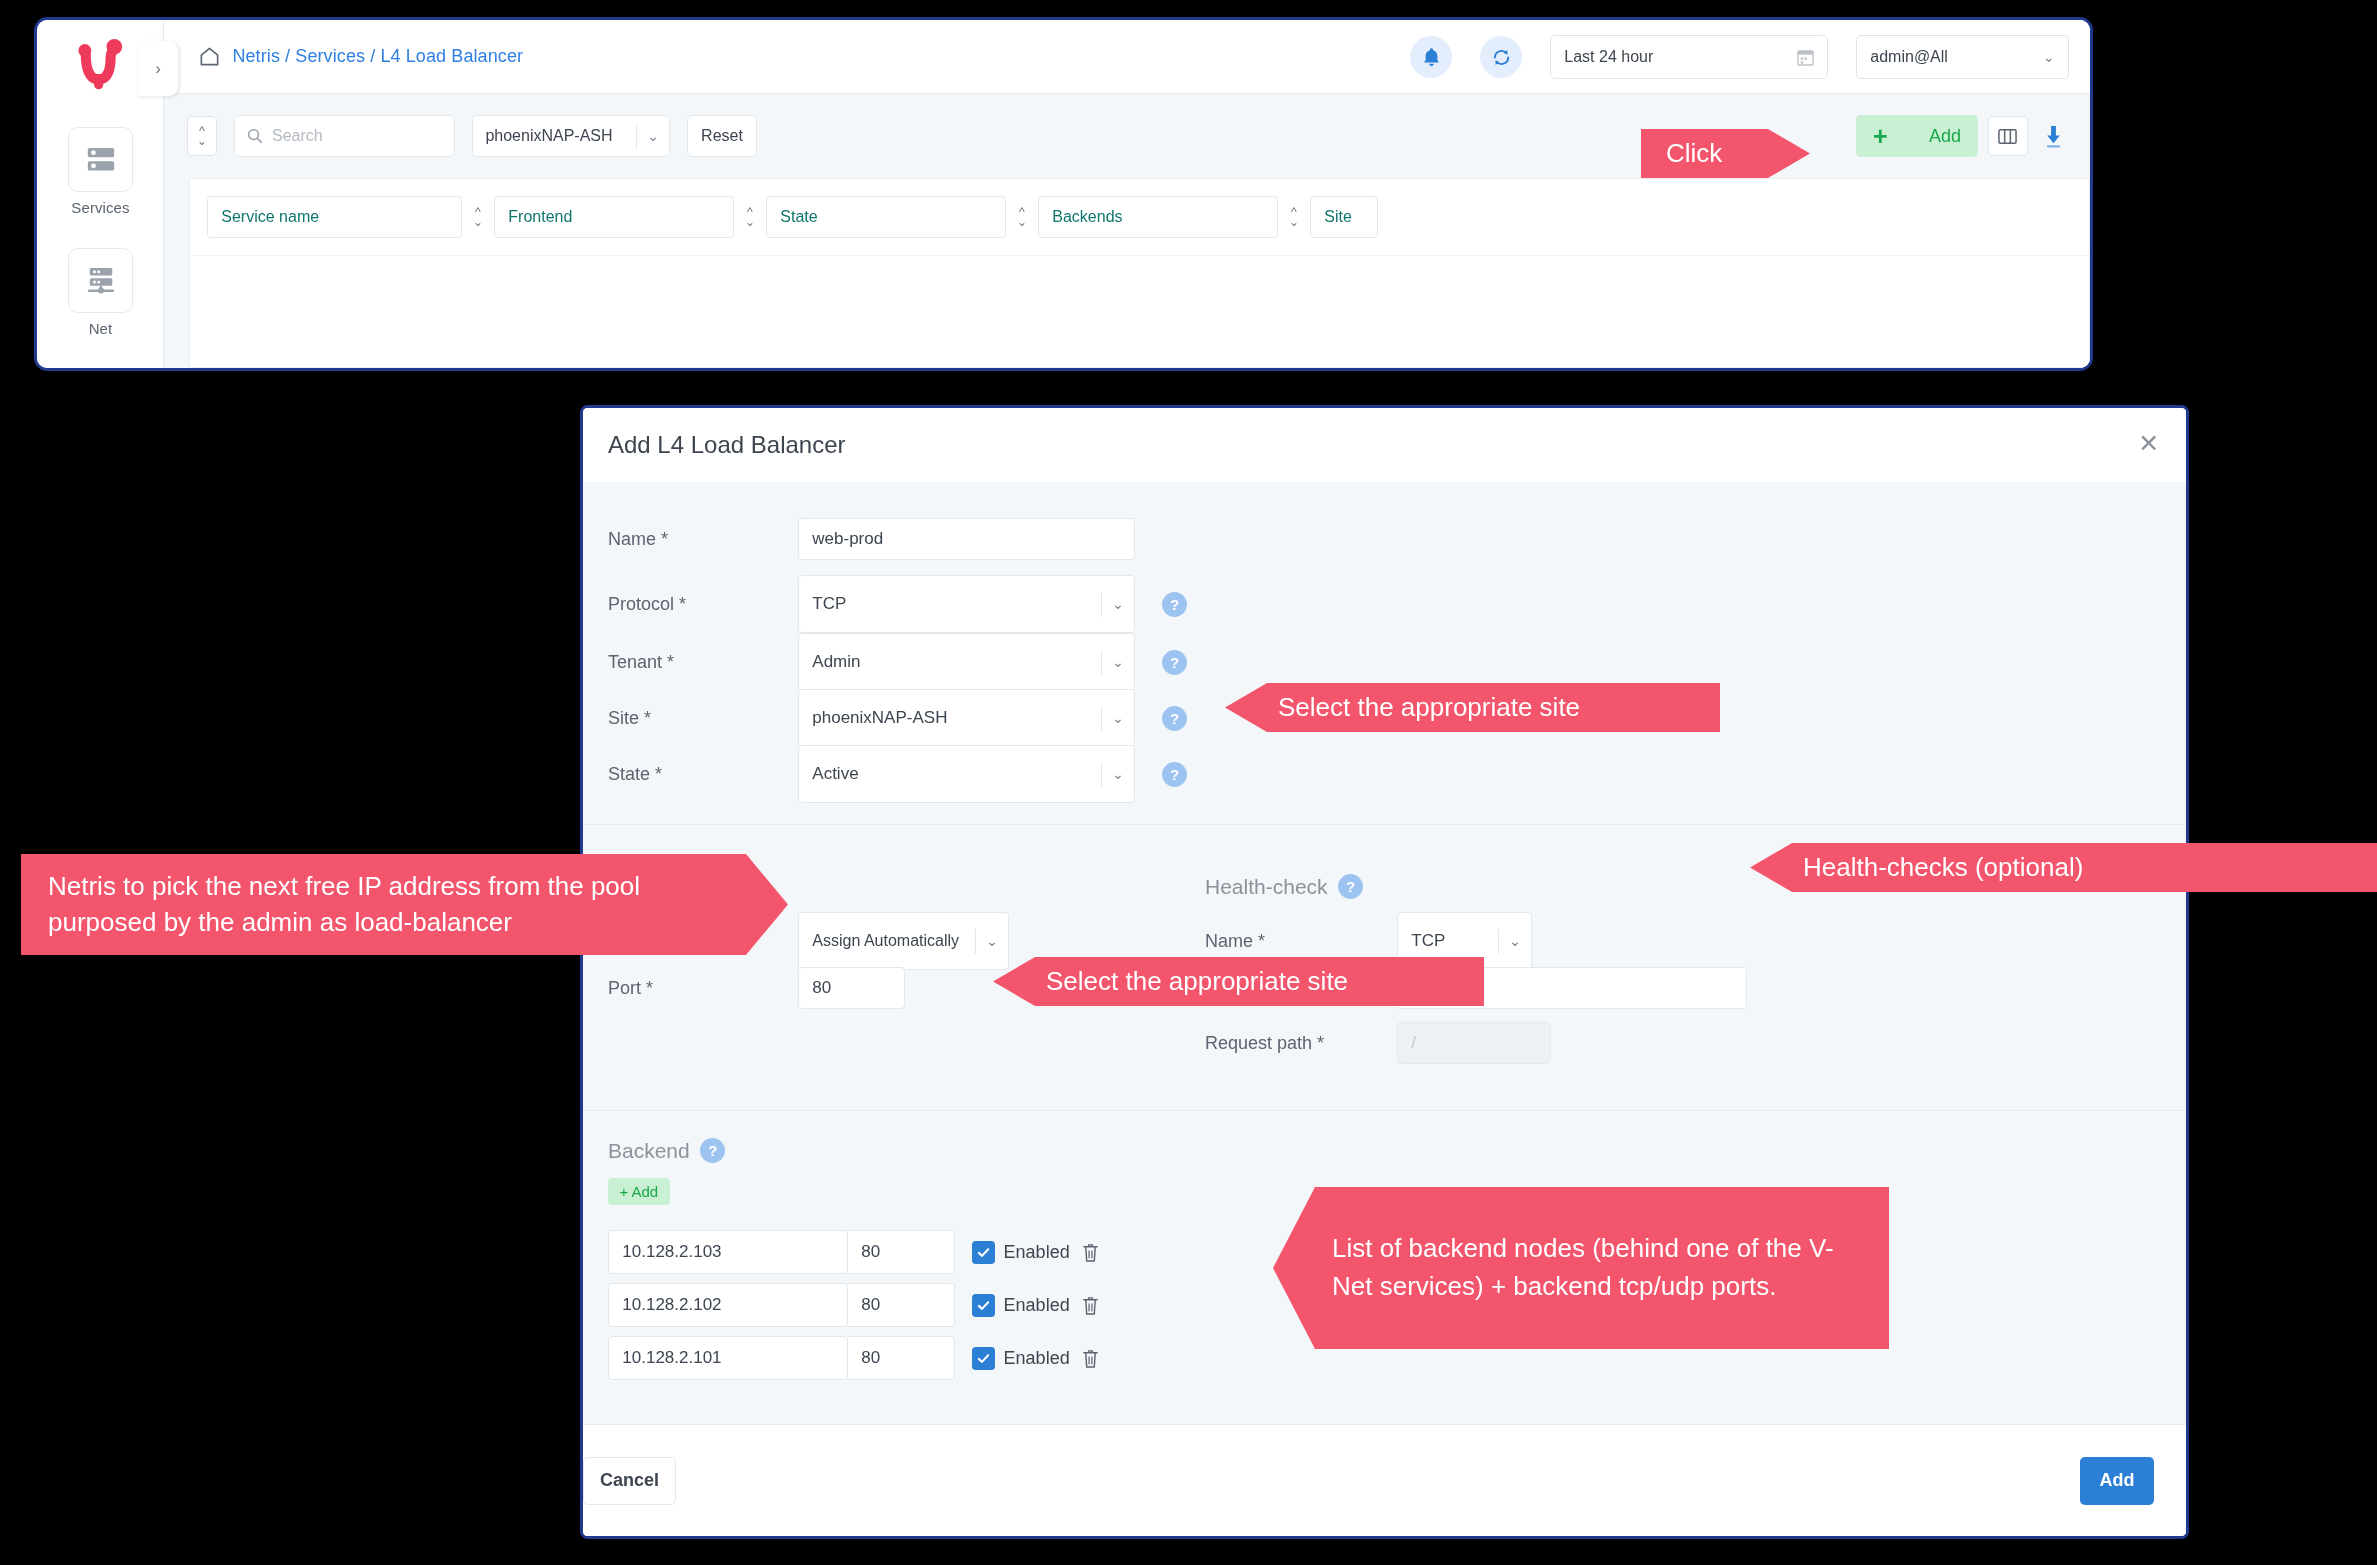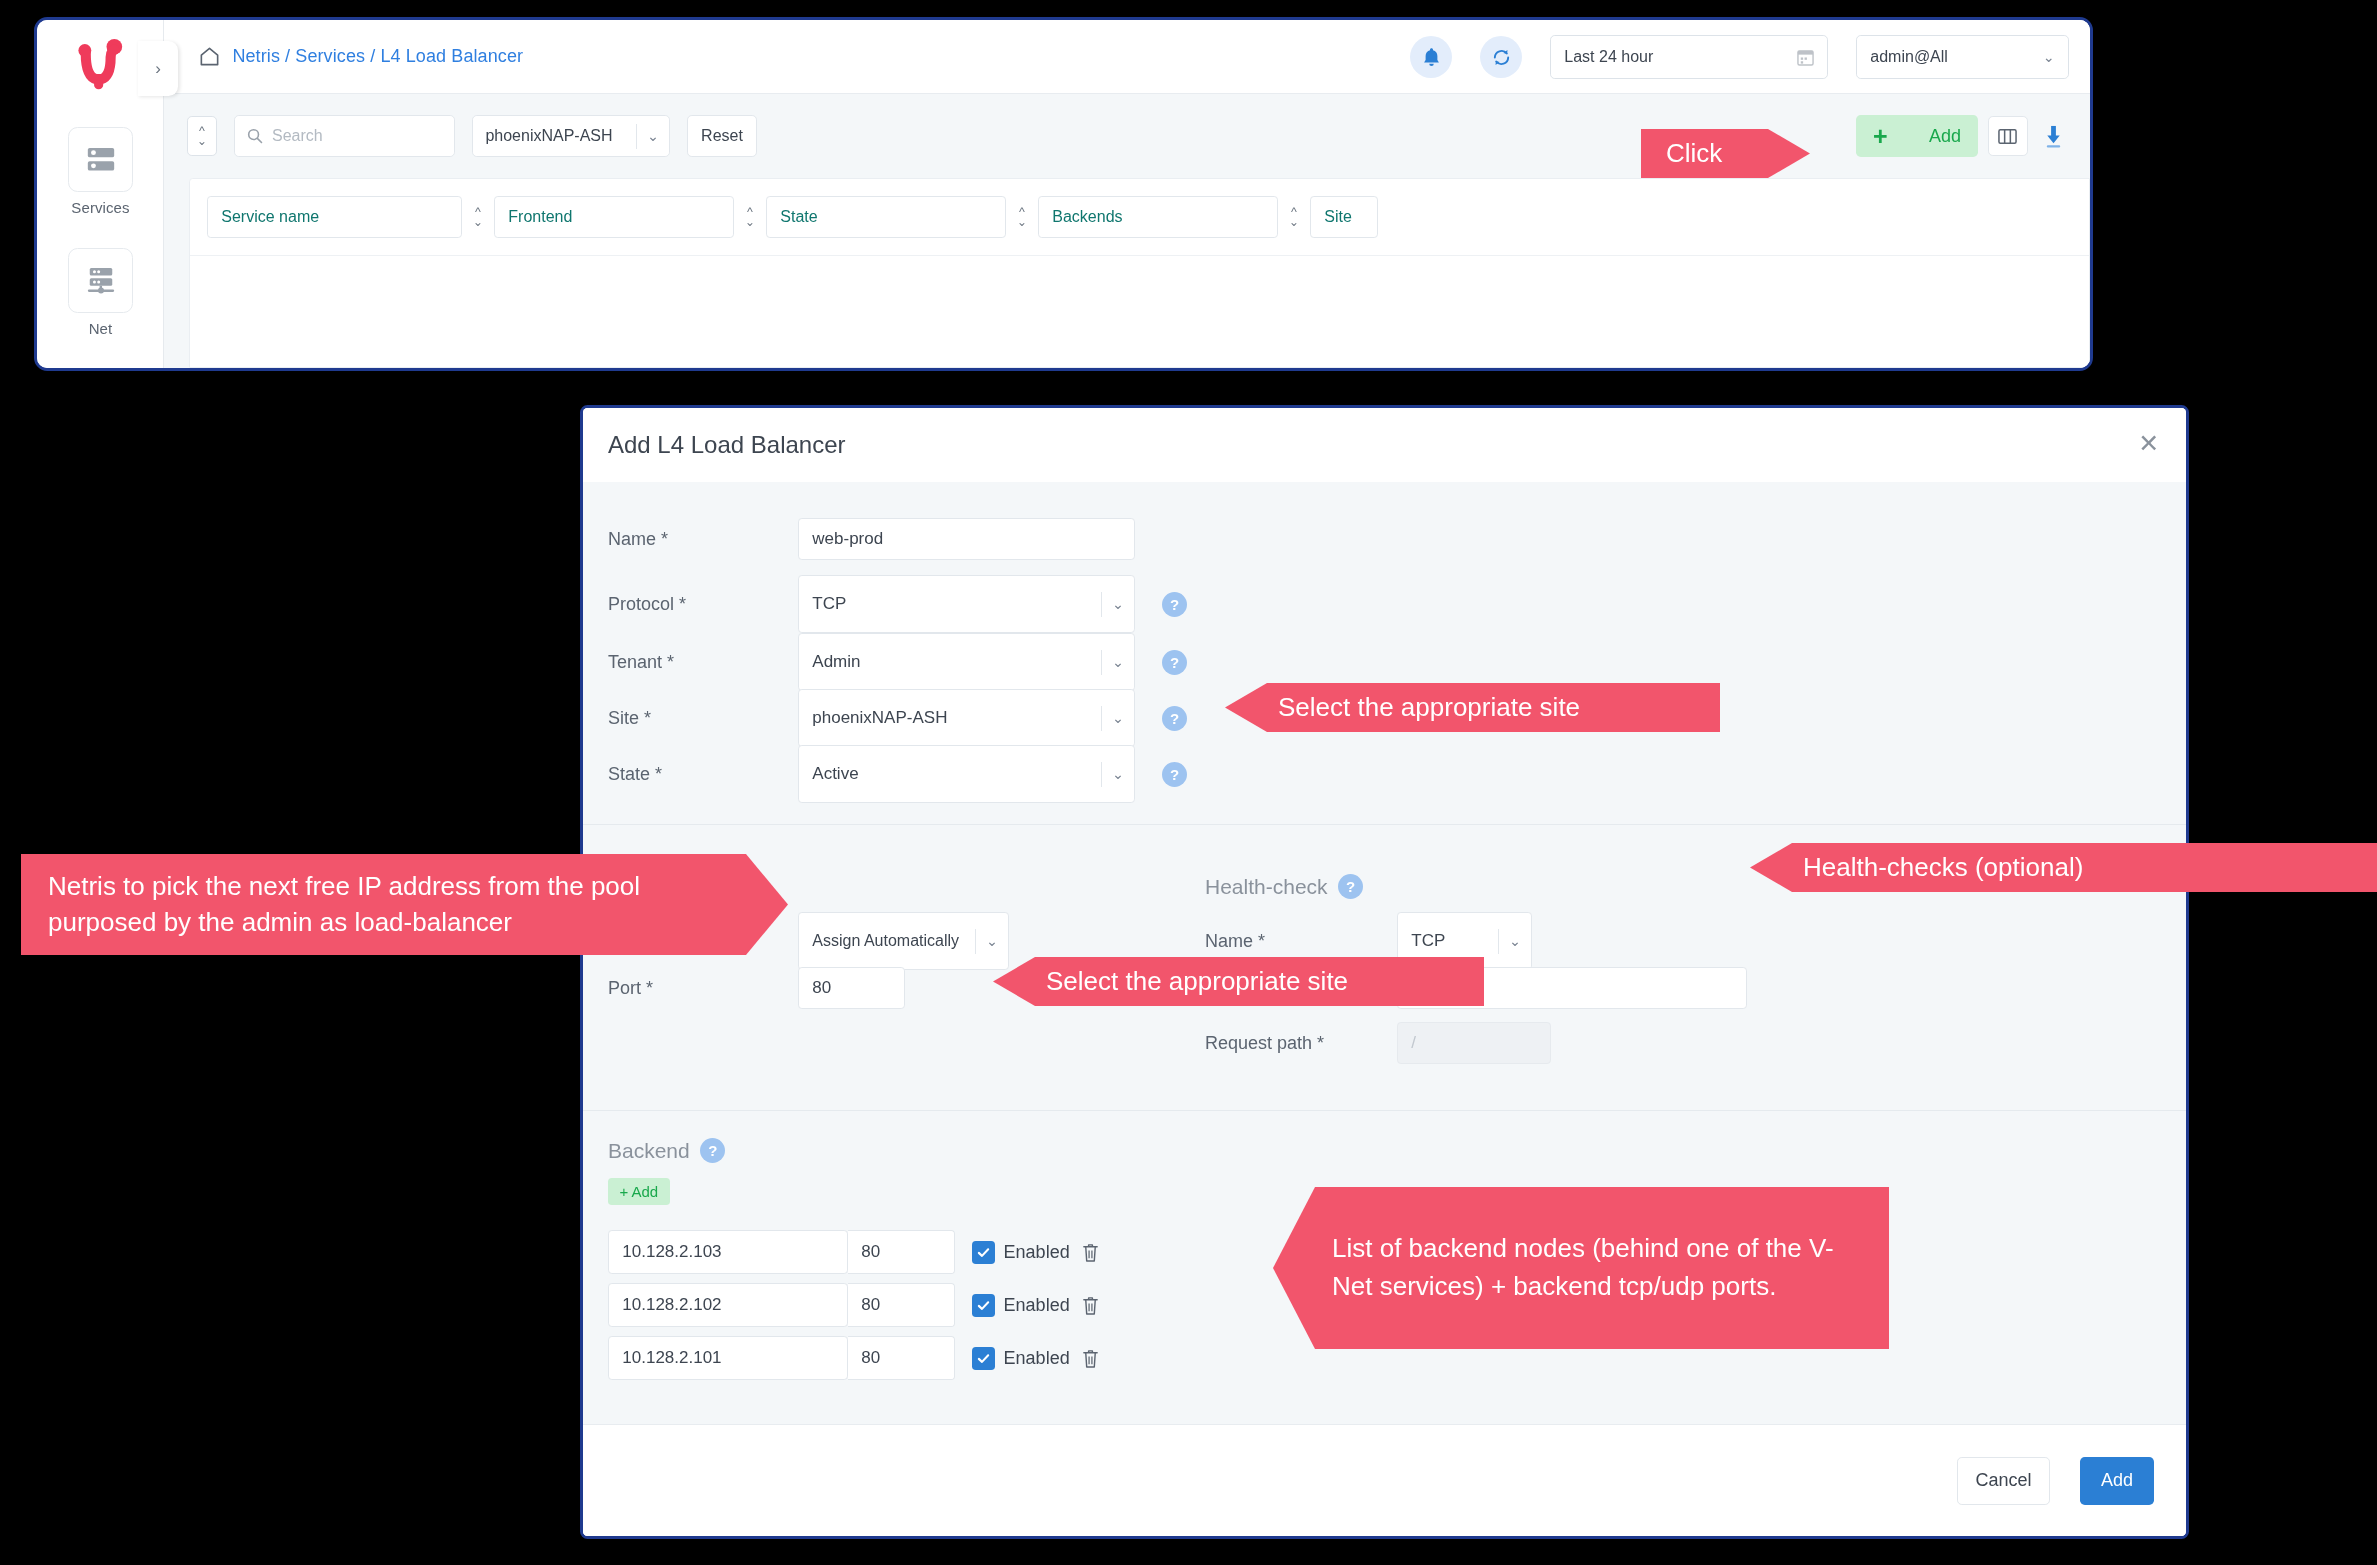--- a/index.html
+++ b/index.html
@@ -181,21 +181,21 @@
     display:flex; align-items:center; justify-content:center;
     font-size: 25px; color:#8a929c; line-height:1;
   }
   .modal-body {
     position:absolute; left:0; right:0; top: 74px; bottom: 112px;
     background:#f4f7f9; overflow:hidden;
   }
   .modal-foot {
     position:absolute; left:0; right:0; bottom:0; height: 112px;
     background:#ffffff; border-top: 1px solid #e8ecf0;
-    display:flex; align-items:center; justify-content:flex-end; padding-right: 32px; gap: 30px;
+    display:flex; align-items:center; justify-content:space-between; padding-right: 32px; gap: 30px; font-weight: bold;
   }
   .btn-cancel {
     width: 93px; height: 48px; border:1px solid #e2e7ec; border-radius:4.8px; background:#fff;
     display:flex; align-items:center; justify-content:center; font-size:18px; color:#3d4550;
   }
   .btn-add {
     width: 74px; height: 48px; border-radius:4.8px; background:#2b7fd4;
     display:flex; align-items:center; justify-content:center; font-size:18px; color:#fff;
   }
 

